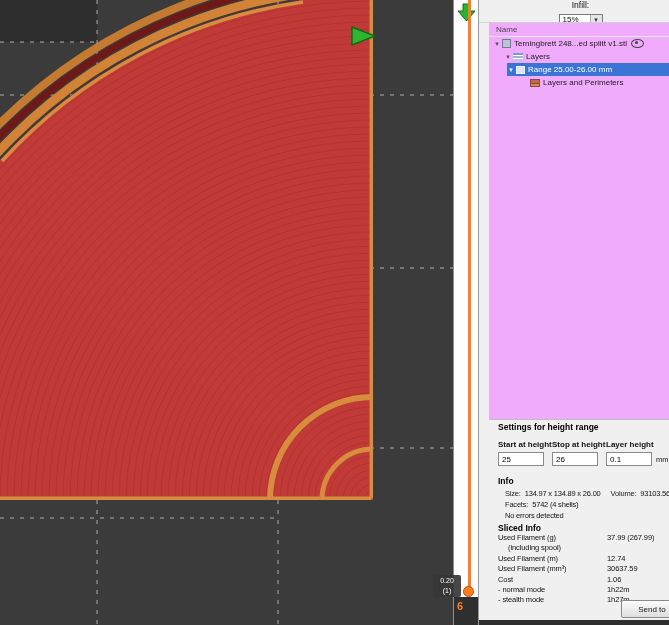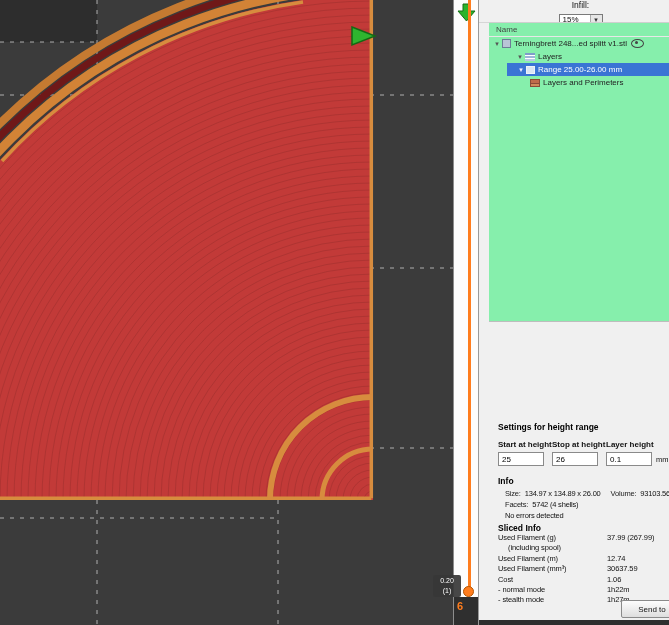--- a/index.html
+++ b/index.html
@@ -22,30 +22,30 @@
   #green-down{position:absolute;left:2px;top:2px;}
 
   
   #panel{position:absolute;left:478px;top:0;width:191px;height:625px;background:#f0f0f0;border-left:1px solid #9a9a9a;box-sizing:border-box;overflow:hidden;font-size:8px;color:#111;}
   #topbar{position:absolute;left:0;top:0;right:0;height:22px;display:flex;align-items:center;padding-left:13px;gap:4px;border-bottom:1px solid #d6d6d6;background:#f0f0f0;font-size:8.5px;flex-direction:column;}
   .combo{display:flex;align-items:center;width:44px;height:15px;background:#fff;border:1px solid #7a7a7a;box-sizing:border-box;}
   .combo .val{flex:1;padding-left:3px;font-size:8px;}
   .combo .arr{width:11px;height:100%;background:#e6e6e6;border-left:1px solid #aaa;display:flex;align-items:center;justify-content:center;font-size:7px;color:#333;}
   .checkbox{width:10px;height:10px;background:#fff;border:1px solid #777;box-sizing:border-box;margin-left:2px;}
 
-  #tree{position:absolute;left:10px;top:22px;width:181px;height:300px;background:#86efac;border-top:1px solid #cfcfcf;border-bottom:1px solid #bdbdbd;box-sizing:border-box;}
+  #tree{position:absolute;left:10px;top:22px;width:181px;height:398px;background:#f0abfc;border-top:1px solid #cfcfcf;border-bottom:1px solid #bdbdbd;box-sizing:border-box;}
   #tree .hdr{height:13px;line-height:13px;padding-left:7px;color:#444;border-bottom:1px solid #e8e8e8;font-size:8px;}
   .trow{height:13px;display:flex;align-items:center;font-size:8px;color:#222;white-space:nowrap;}
   .exp{font-size:7px;color:#555;width:8px;text-align:center;flex:none;}
   .ticon{flex:none;margin:0 3px 0 1px;}
   .i-obj{width:9px;height:9px;background:#b9c4d6;border:1px solid #6d7c95;box-sizing:border-box;}
   .i-layers{width:10px;height:8px;background:linear-gradient(#7f9dc9 0 2px,#fff 2px 3px,#9db4d8 3px 5px,#fff 5px 6px,#b9c9e4 6px 8px);}
   .i-range{width:9px;height:8px;background:#dce6f4;border:1px solid #eef2fa;box-sizing:border-box;}
   .i-bricks{width:10px;height:8px;background:linear-gradient(#c06a4a 0 3px,#8a4a36 3px 4px,#d08a5a 4px 8px);border:1px solid #8a4a36;box-sizing:border-box;}
-  .row-sel{background:#3a74d4;color:#fff;margin-left:18px;padding-left:10px;}
+  .row-sel{background:#3a74d4;color:#fff;margin-left:18px;padding-left:0;}
   .row-sel .exp{color:#eef;}
   .eye{margin-left:auto;margin-right:26px;width:11px;height:7px;border:1px solid #444;border-radius:50%;position:relative;flex:none;}
   .eye::after{content:"";position:absolute;left:3px;top:1px;width:3px;height:3px;border-radius:50%;background:#444;}
 
   .sec-title{position:absolute;font-size:8.5px;font-weight:bold;color:#000;}
   .collbl{position:absolute;font-size:8px;font-weight:bold;}
   .hr-input{position:absolute;width:46px;height:14px;font-size:8px;border:1px solid #8a8a8a;box-sizing:border-box;padding:0 16px 0 3px;background:#fff;font-family:inherit;}
   .inf-row{position:absolute;left:26px;font-size:7.5px;display:flex;gap:4px;white-space:nowrap;letter-spacing:-0.2px;}
   .inf-lab{color:#222;}
   .sl-rows{position:absolute;left:19px;top:533px;right:2px;}
@@ -209,21 +209,21 @@
     <div id="tree">
       <div class="hdr">Name</div>
 
       <div class="trow" style="padding-left:4px">
         <span class="exp">▾</span>
         <span class="ticon i-obj"></span>
         <span>Terningbrett 248...ed splitt v1.stl</span>
         <span class="eye"></span>
       </div>
 
-      <div class="trow" style="padding-left:27px">
+      <div class="trow" style="padding-left:15px">
         <span class="exp">▾</span>
         <span class="ticon i-layers"></span>
         <span>Layers</span>
       </div>
 
       <div class="trow row-sel">
         <span class="exp">▾</span>
         <span class="ticon i-range"></span>
         <span>Range 25.00-26.00 mm</span>
       </div>

